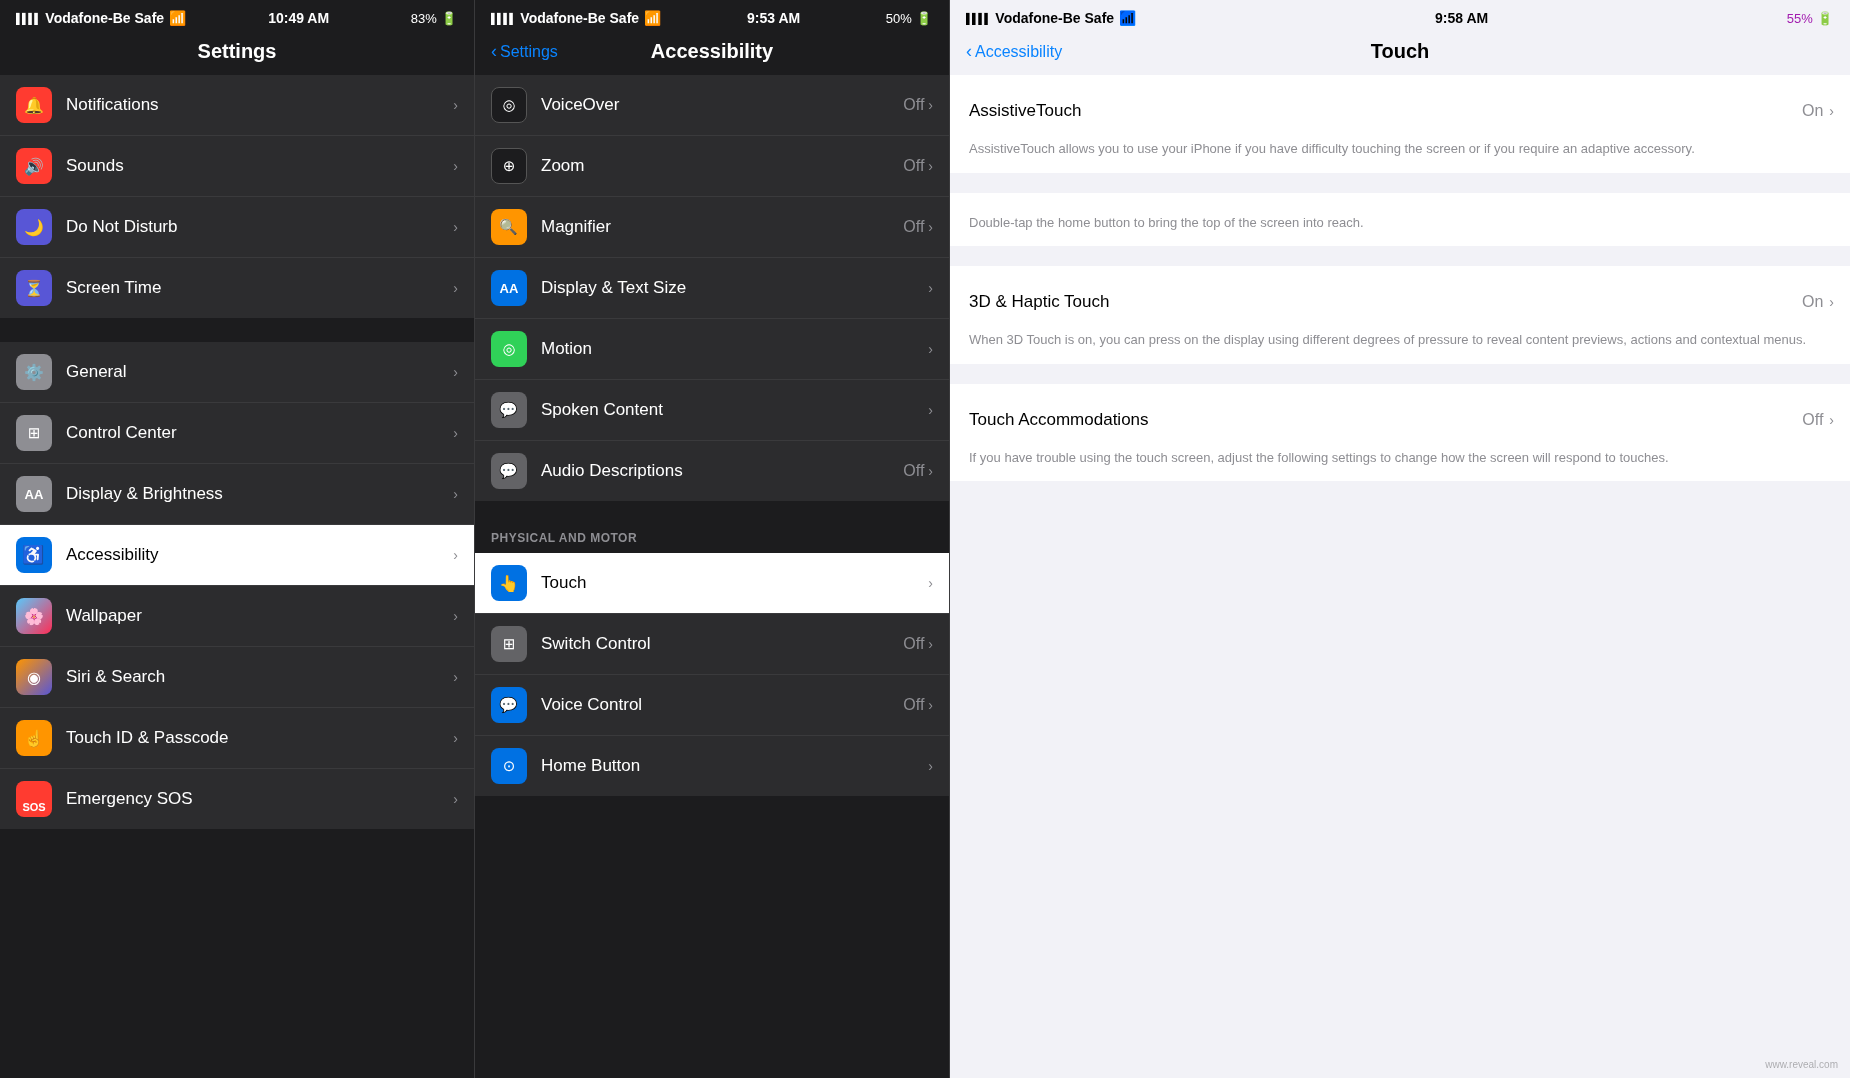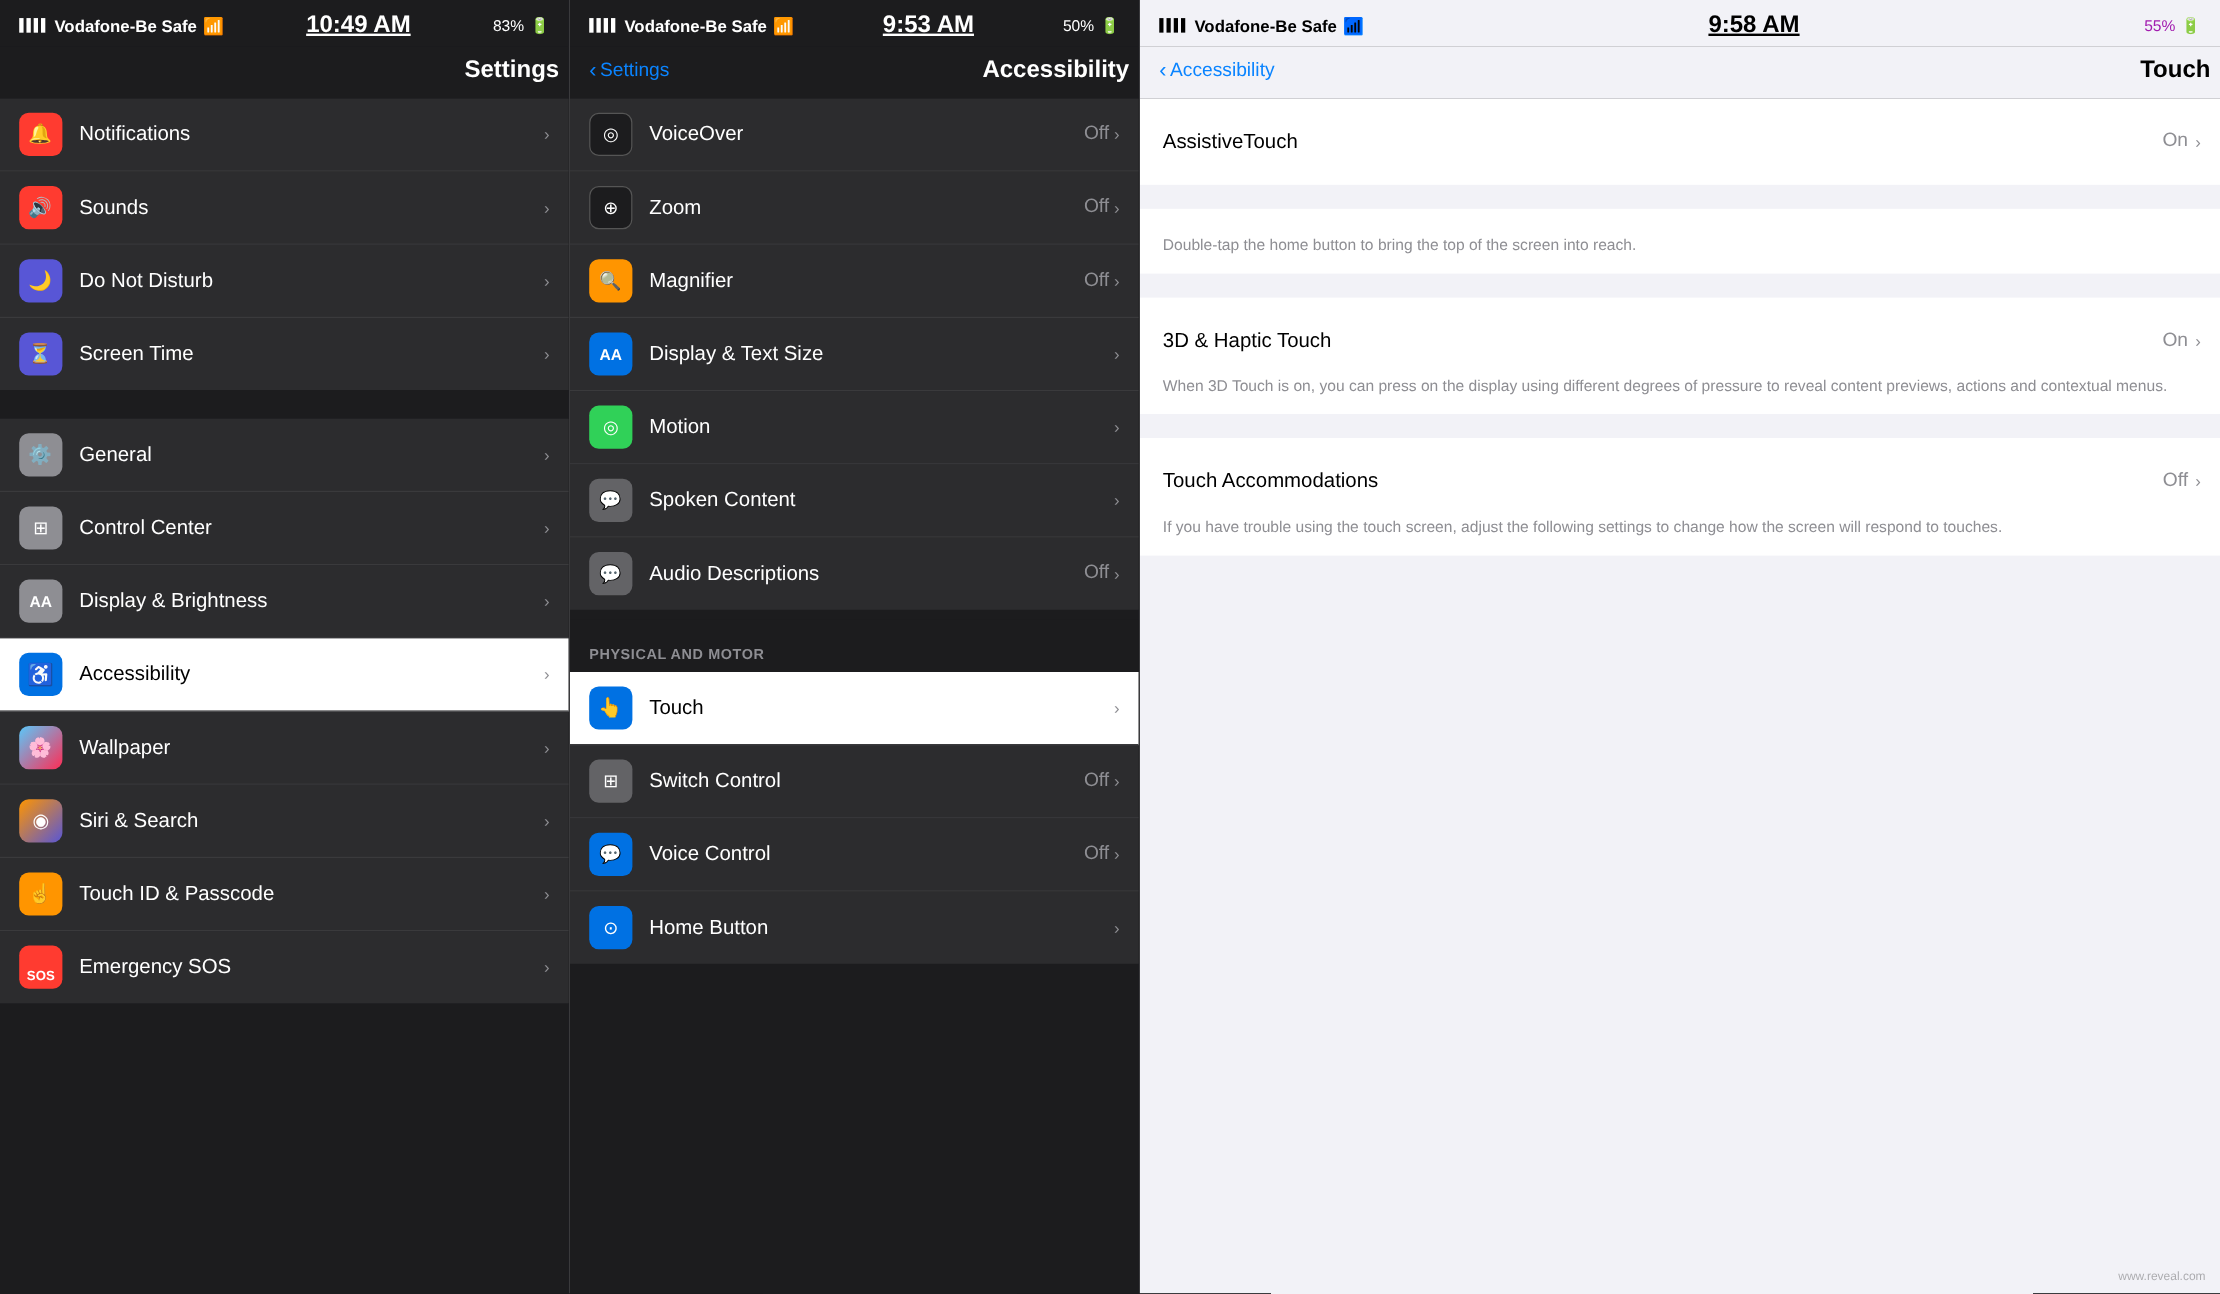--- a/index.html
+++ b/index.html
@@ -36,40 +36,39 @@
     .status-left {
       font-size: 14px;
       font-weight: 600;
       color: #fff;
       display: flex;
       align-items: center;
       gap: 5px;
     }
     .status-left.dark-text { color: #000; }
     .status-center {
-      font-size: 20px;
+      font-size: 14px;
       font-weight: 600;
       color: #fff;
-      text-decoration: underline;
     }
     .status-center.dark-text { color: #000; }
     .status-right {
       display: flex;
       align-items: center;
       gap: 5px;
       font-size: 13px;
       color: #fff;
     }
     .status-right.dark-text { color: #a21caf; }
 
     
     .nav-bar {
       display: flex;
       align-items: center;
-      justify-content: flex-end;
+      justify-content: center;
       padding: 8px 8px 12px;
       background: #1c1c1e;
       position: relative;
       flex-shrink: 0;
     }
     .nav-bar.light {
       background: #f2f2f7;
     }
     .nav-title {
       font-size: 20px;
@@ -610,20 +609,21 @@
 
     <div class="detail-section">
       <div class="detail-item">
         <div class="detail-item-row">
           <span class="detail-item-label">AssistiveTouch</span>
           <div class="detail-item-right">
             <span style="color:#8e8e93; font-size:16px;">On</span>
             <span class="chevron-right">›</span>
           </div>
         </div>
+        <div class="detail-item-desc">AssistiveTouch allows you to use your iPhone if you have difficulty touching the screen or if you require an adaptive accessory.</div>
       </div>
     </div>
 
     <div class="detail-section" style="margin-top: 20px;">
       <div class="detail-item">
         <div class="detail-item-desc">Double-tap the home button to bring the top of the screen into reach.</div>
       </div>
     </div>
 
     <div class="detail-section" style="margin-top: 20px;">

